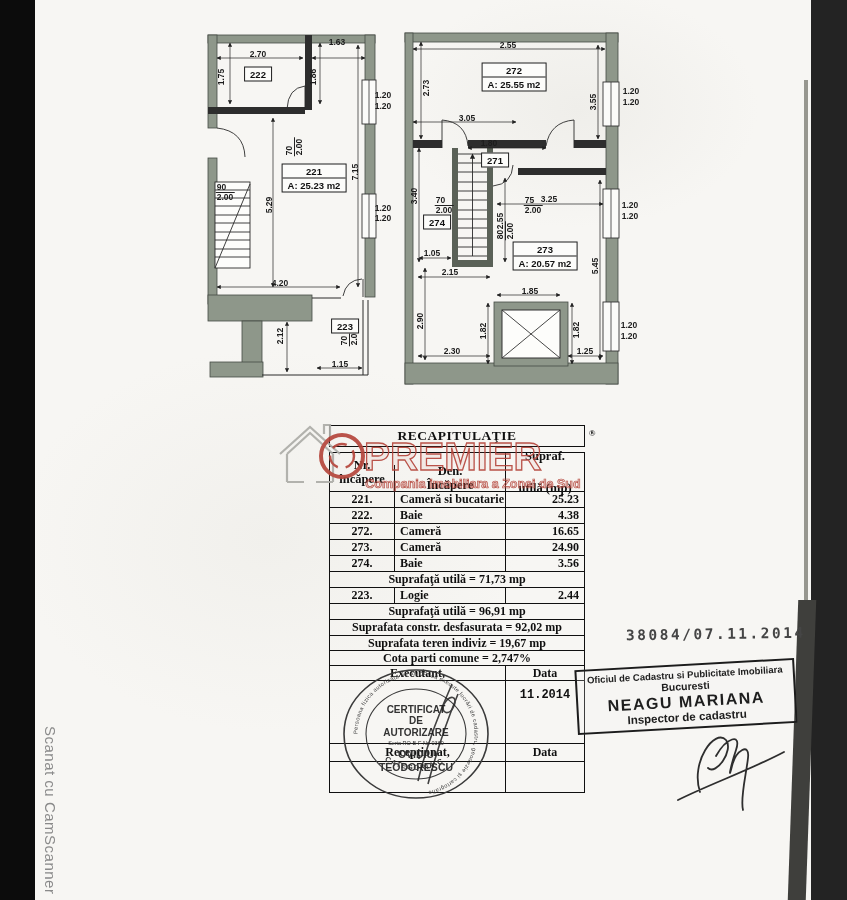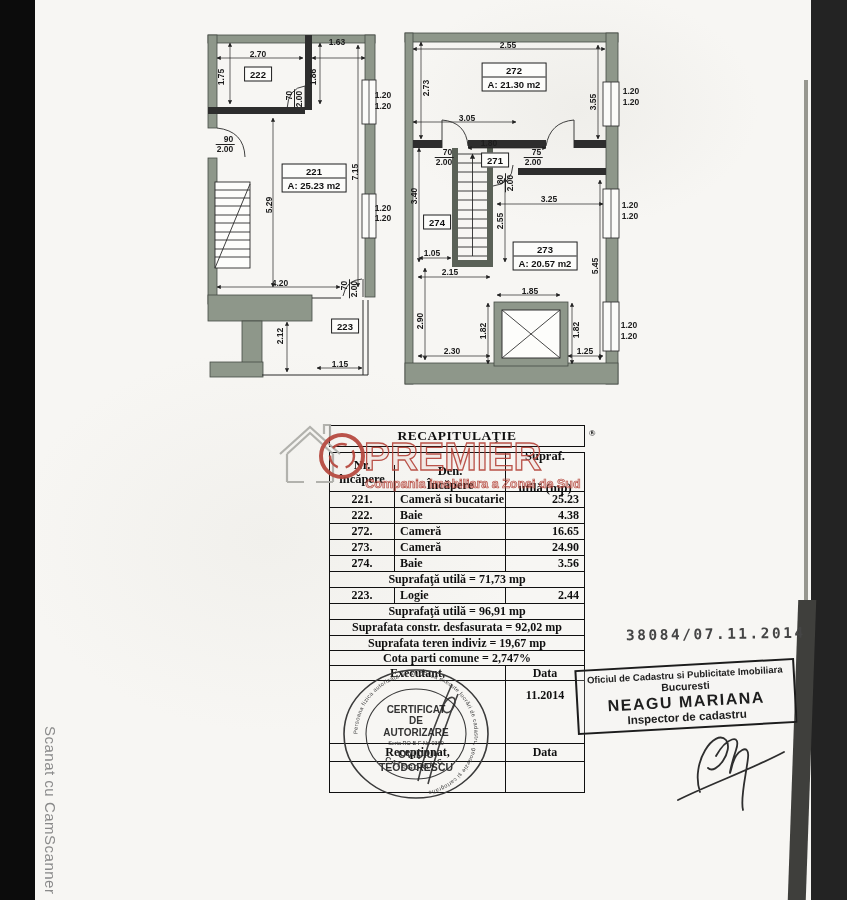--- a/index.html
+++ b/index.html
@@ -11,21 +11,21 @@
            radial-gradient(ellipse 300px 200px at 70% 12%, #efeeea 0%, rgba(239,238,234,0) 60%),
            radial-gradient(ellipse 420px 320px at 30% 60%, #f1f0ec 0%, rgba(241,240,236,0) 60%),
            #f7f6f3;}
   .sliver1{position:absolute;left:804px;top:80px;width:4px;height:520px;background:#97978f;}
   .sliver2{position:absolute;left:793px;top:600px;width:18px;height:300px;background:#3f3f3c;transform:skewX(-2deg);}
 
   
   .dim{position:absolute;transform:translate(-50%,-50%);font:bold 8.5px "Liberation Sans",sans-serif;
        color:#1d1d1d;white-space:nowrap;line-height:1;z-index:5;}
   .rot{transform:translate(-50%,-50%) rotate(-90deg);}
-  .frac{text-align:right;}
+  .frac{text-align:left;margin-top:48px;}
   .frac span{display:block;padding:0 1px;}
   .frac .fb{border-top:1px solid #222;}
   .roombox{position:absolute;transform:translate(-50%,-50%);border:1.2px solid #1c1c1c;background:#fcfcfa;
            font:bold 9.5px "Liberation Sans",sans-serif;color:#111;text-align:center;white-space:nowrap;z-index:5;}
   .roombox div{padding:1px 5px;}
   .roombox div + div{border-top:1.2px solid #1c1c1c;}
 
   
   .rtable{position:absolute;left:329px;top:425px;width:256px;color:#101010;
           font-family:"Liberation Serif",serif;z-index:2;}
@@ -40,21 +40,21 @@
   .c1{width:64px;justify-content:center;}
   .c2{width:111px;border-left:1.2px solid #101010;padding-left:5px;box-sizing:border-box;}
   .c3{flex:1;border-left:1.2px solid #101010;justify-content:flex-end;padding-right:5px;}
   .hrow{height:38px;}
   .hcell{flex-direction:column;justify-content:center;font-size:12.5px;line-height:1.15;text-align:right;}
   .hcell span{display:block;}
   .drow{height:15px;}
   .srow{height:15px;justify-content:center;font-weight:bold;font-size:12px;display:flex;align-items:center;}
   .cl{width:176px;border-right:1.2px solid #101010;justify-content:center;box-sizing:border-box;}
   .cr{flex:1;justify-content:center;}
-  .stamprow{height:62px;}
+  .stamprow{height:62px;font-family:Liberation Mono, monospace;}
   .stamprow .cr{align-items:flex-start;padding-top:7px;}
   .receptrow{height:17px;}
   .emptyrow{height:30px;}
 
   
   .wm{position:absolute;left:278px;top:418px;z-index:3;pointer-events:none;opacity:.92;}
 
   
   .stamp{position:absolute;left:340px;top:666px;z-index:4;pointer-events:none;}
 
@@ -281,21 +281,21 @@
   <span class="dim rot" style="left:576px;top:330px">1.82</span>
   <span class="dim" style="left:452px;top:351px">2.30</span>
   <span class="dim" style="left:585px;top:351px">1.25</span>
   <span class="dim" style="left:630px;top:205px">1.20</span>
   <span class="dim" style="left:630px;top:216px">1.20</span>
   <span class="dim" style="left:629px;top:325px">1.20</span>
   <span class="dim" style="left:629px;top:336px">1.20</span>
 
   <div class="roombox" style="left:514px;top:77px">
       <div>272</div>
-      <div>A: 21.30 m2</div>
+      <div>A: 25.55 m2</div>
     </div>
   <div class="roombox" style="left:495px;top:160px">
       <div>271</div>
     </div>
   <div class="roombox" style="left:437px;top:222px">
       <div>274</div>
     </div>
   <div class="roombox" style="left:545px;top:256px">
       <div>273</div>
       <div>A: 20.57 m2</div>

